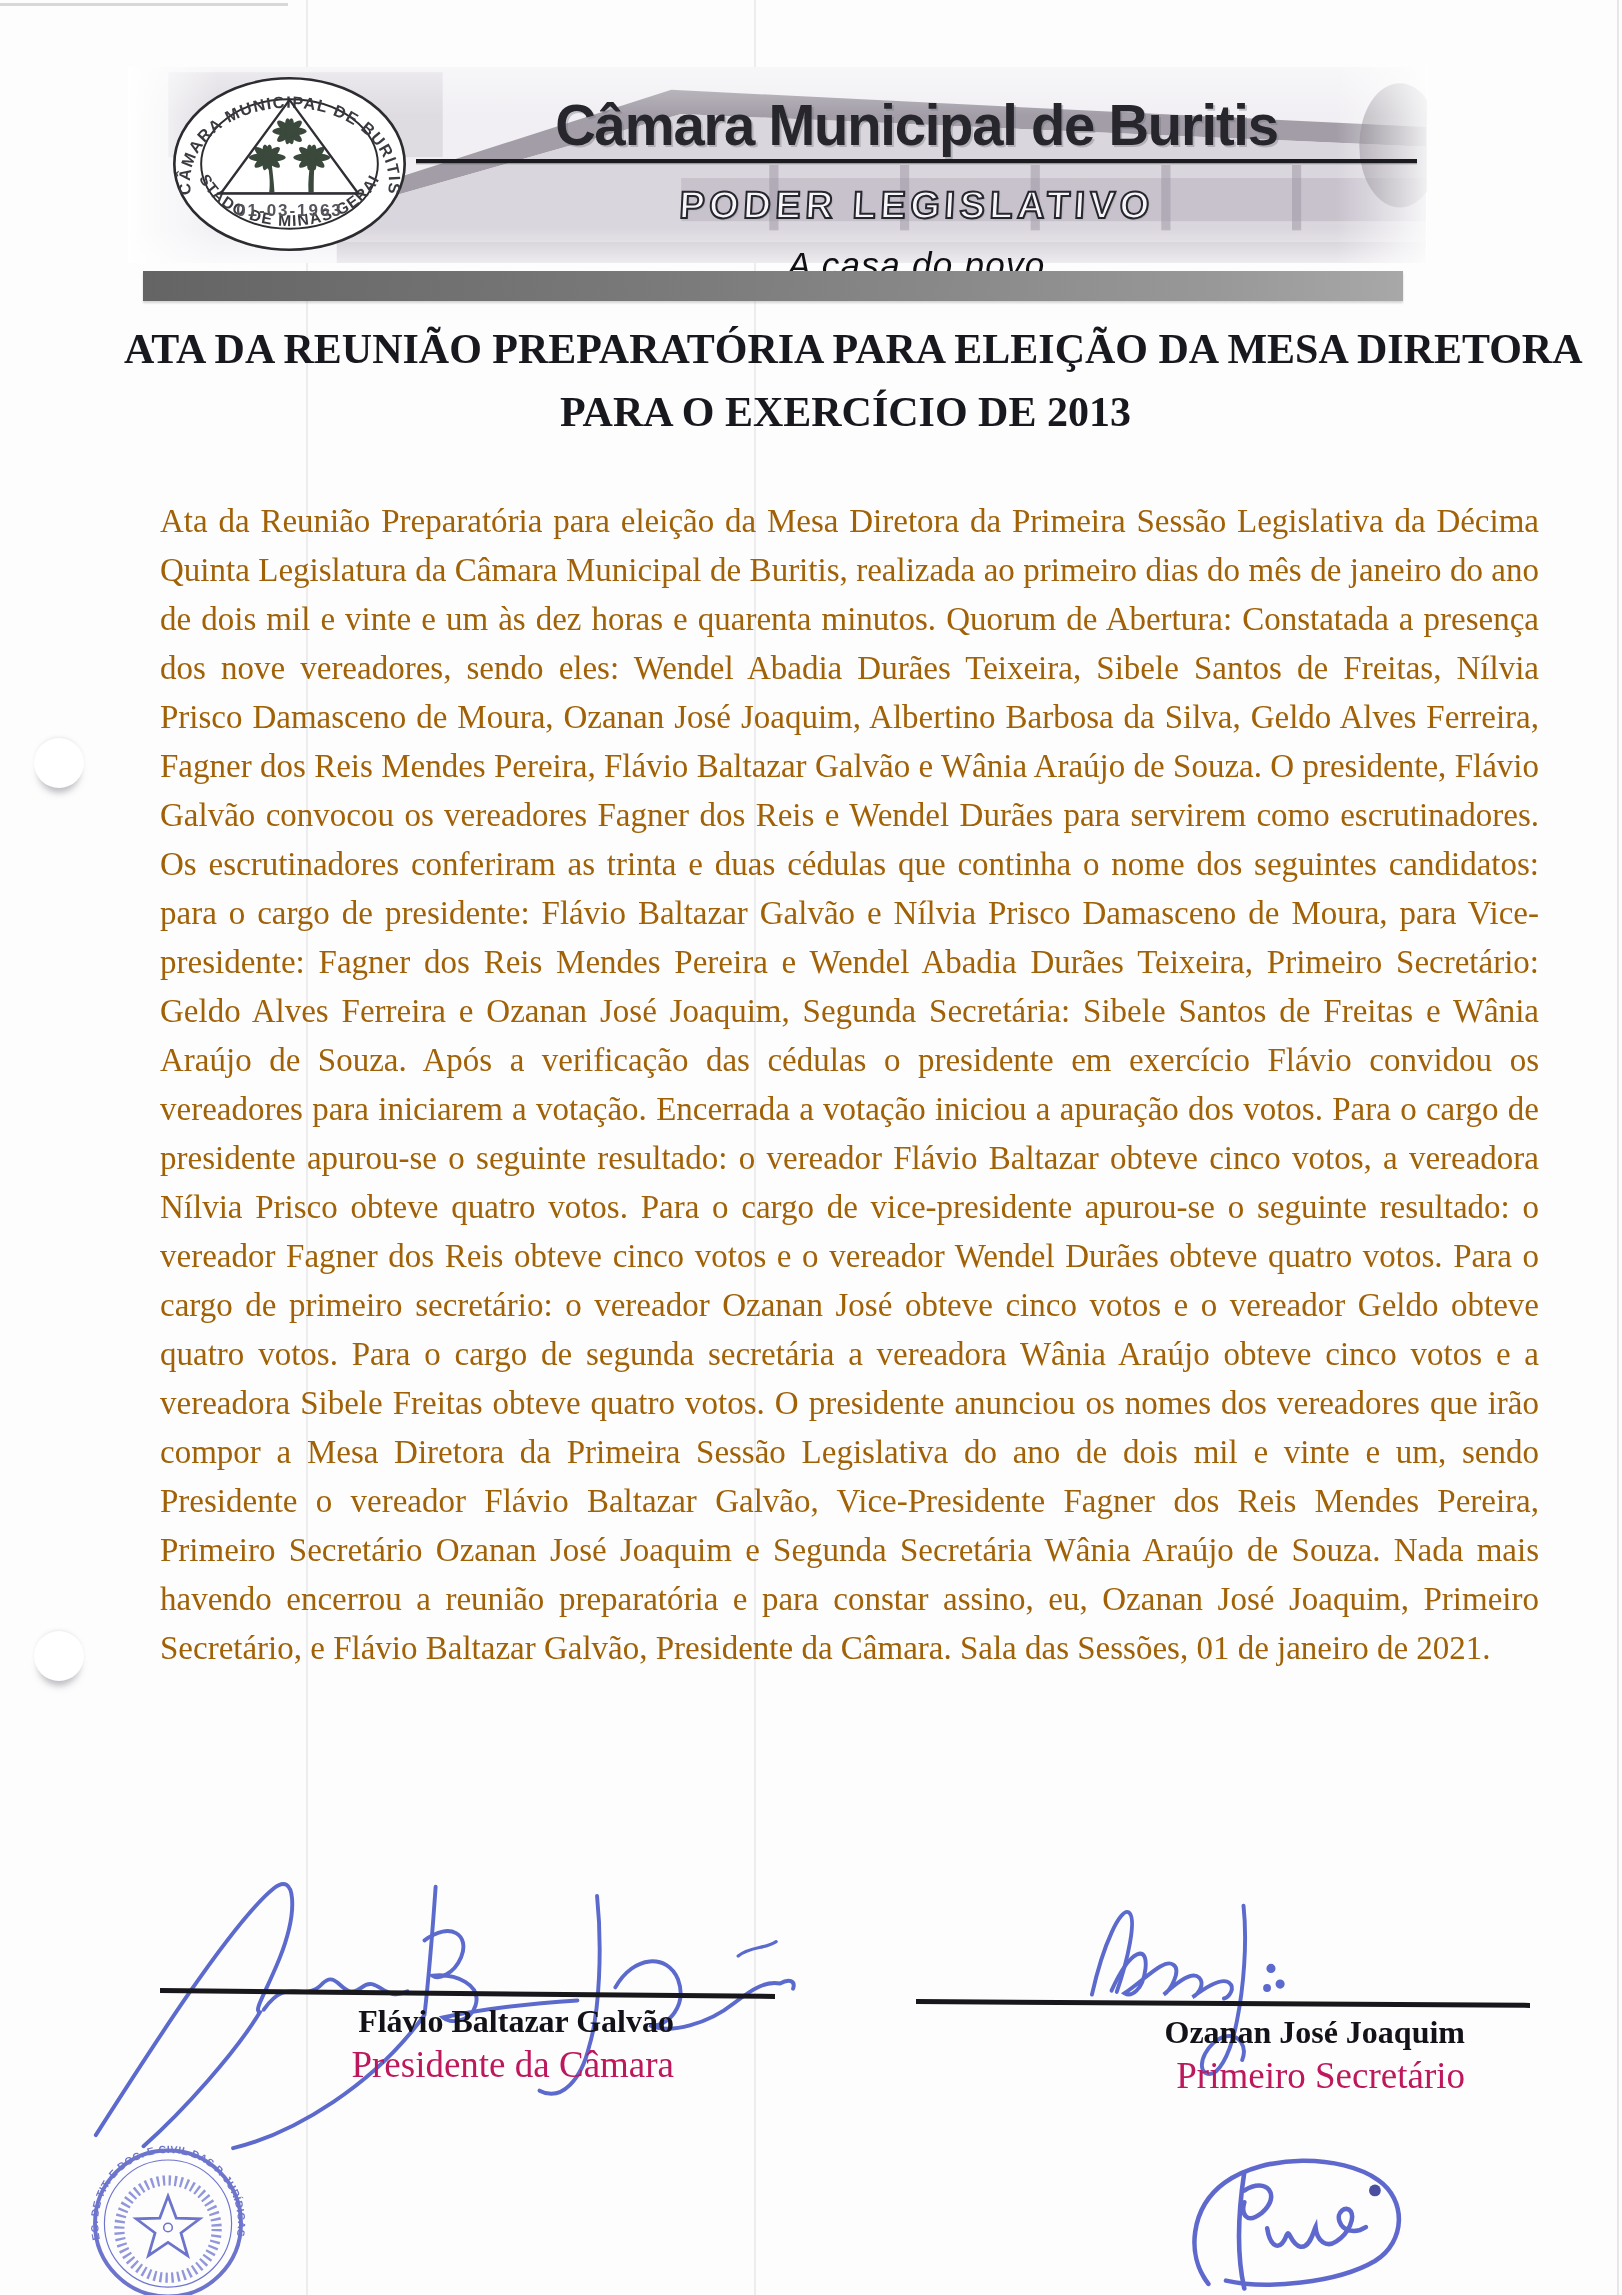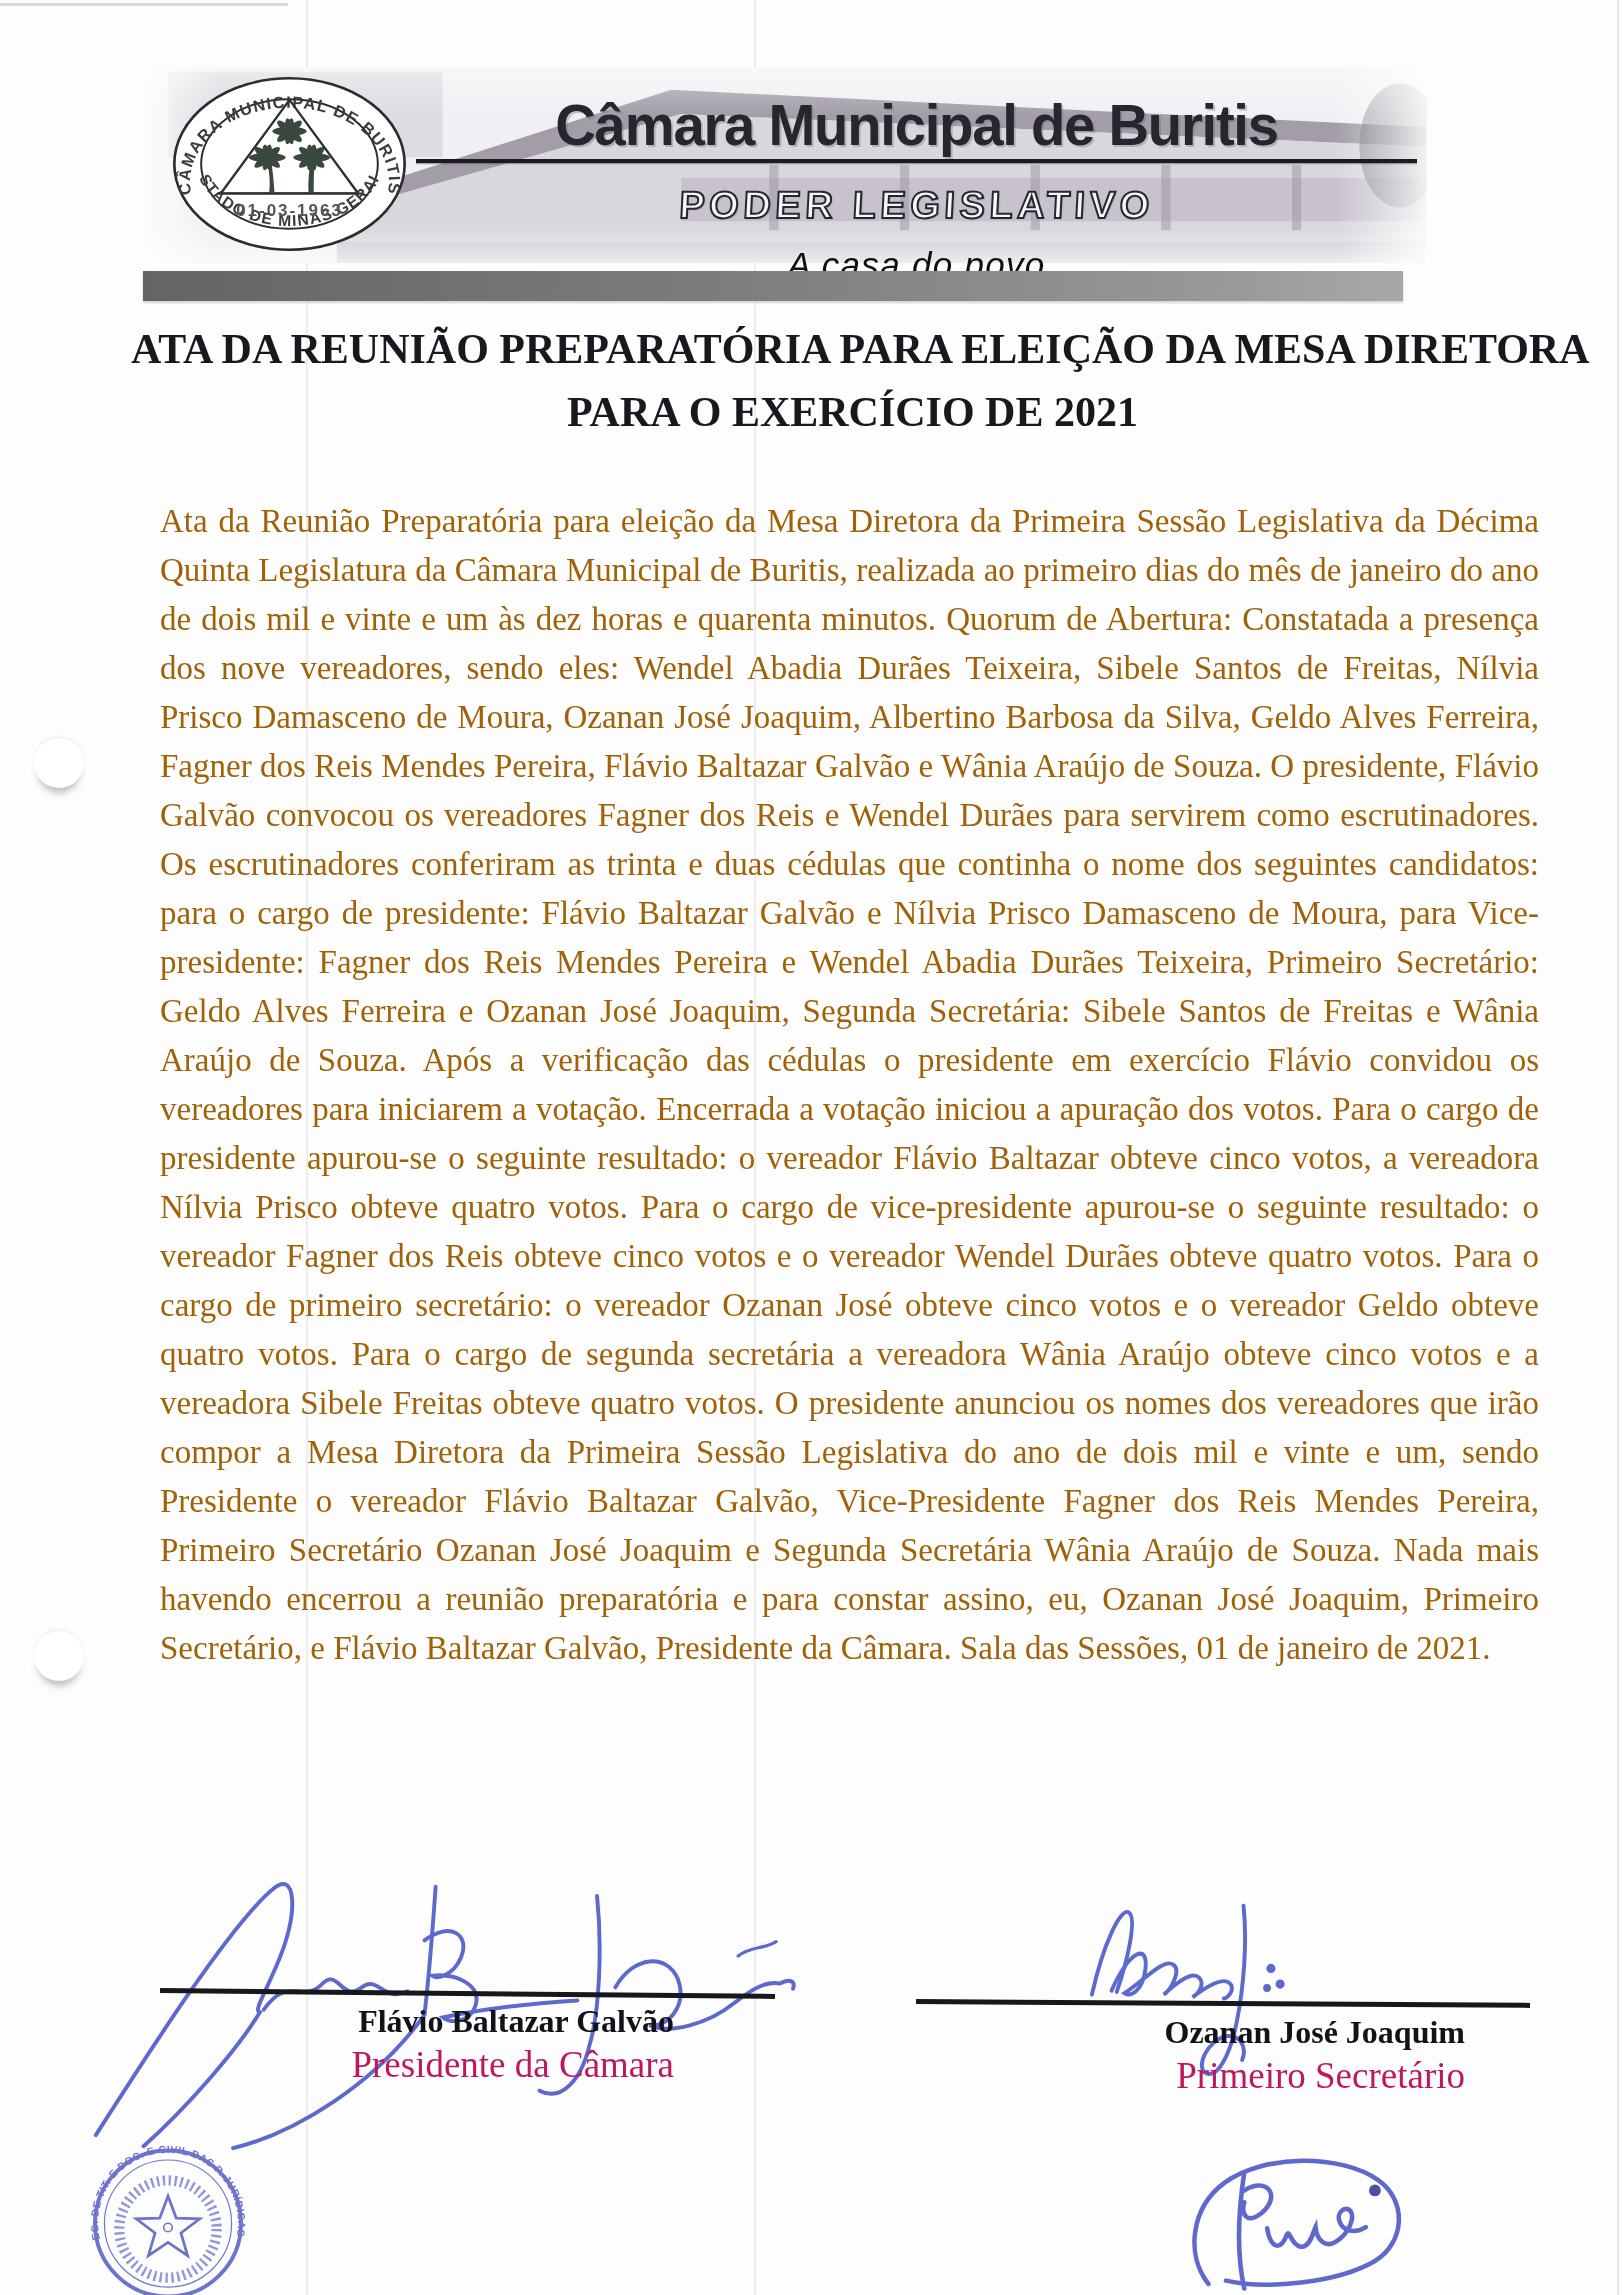--- a/index.html
+++ b/index.html
@@ -56,21 +56,21 @@
     color:#101014;letter-spacing:1.3px;line-height:38px;white-space:nowrap;
   }
   .gray-bar{
     position:absolute;left:143px;top:271px;width:1260px;height:30px;
     background:linear-gradient(93deg,#646464 0%,#7c7c7c 45%,#989898 85%,#a8a8a8 100%);
     box-shadow:0 2px 2px rgba(150,150,150,.4);
   }
 
   
   .doc-title{
-    position:absolute;left:131px;top:318px;width:1443px;text-align:center;
+    position:absolute;left:124px;top:318px;width:1443px;text-align:center;
     font-weight:bold;color:#18181f;
   }
   .doc-title .t1{font-size:42px;line-height:63px;white-space:nowrap;letter-spacing:0;}
   .doc-title .t2{font-size:42px;line-height:63px;white-space:nowrap;}
 
   
   .body-text{
     position:absolute;left:160px;top:497px;width:1379px;
     font-size:33px;line-height:49px;text-align:justify;
     color:#a16207;
@@ -171,21 +171,21 @@
     <div class="org-name">Câmara Municipal de Buritis</div>
     <div class="org-underline"></div>
     <div class="subtitle">PODER LEGISLATIVO</div>
     <div class="tagline">A casa do povo</div>
   </div>
 
   <div class="gray-bar"></div>
 
   <div class="doc-title">
     <div class="t1">ATA DA REUNIÃO PREPARATÓRIA PARA ELEIÇÃO DA MESA DIRETORA</div>
-    <div class="t2">PARA O EXERCÍCIO DE 2021</div>
+    <div class="t2">PARA O EXERCÍCIO DE 2013</div>
   </div>
 
   <div class="body-text">Ata da Reunião Preparatória para eleição da Mesa Diretora da Primeira Sessão Legislativa da Décima Quinta Legislatura da Câmara Municipal de Buritis, realizada ao primeiro dias do mês de janeiro do ano de dois mil e vinte e um às dez horas e quarenta minutos. Quorum de Abertura: Constatada a presença dos nove vereadores, sendo eles: Wendel Abadia Durães Teixeira, Sibele Santos de Freitas, Nílvia Prisco Damasceno de Moura, Ozanan José Joaquim, Albertino Barbosa da Silva, Geldo Alves Ferreira, Fagner dos Reis Mendes Pereira, Flávio Baltazar Galvão e Wânia Araújo de Souza. O presidente, Flávio Galvão convocou os vereadores Fagner dos Reis e Wendel Durães para servirem como escrutinadores. Os escrutinadores conferiram as trinta e duas cédulas que continha o nome dos seguintes candidatos: para o cargo de presidente: Flávio Baltazar Galvão e Nílvia Prisco Damasceno de Moura, para Vice-presidente: Fagner dos Reis Mendes Pereira e Wendel Abadia Durães Teixeira, Primeiro Secretário: Geldo Alves Ferreira e Ozanan José Joaquim, Segunda Secretária: Sibele Santos de Freitas e Wânia Araújo de Souza. Após a verificação das cédulas o presidente em exercício Flávio convidou os vereadores para iniciarem a votação. Encerrada a votação iniciou a apuração dos votos. Para o cargo de presidente apurou-se o seguinte resultado: o vereador Flávio Baltazar obteve cinco votos, a vereadora Nílvia Prisco obteve quatro votos. Para o cargo de vice-presidente apurou-se o seguinte resultado: o vereador Fagner dos Reis obteve cinco votos e o vereador Wendel Durães obteve quatro votos. Para o cargo de primeiro secretário: o vereador Ozanan José obteve cinco votos e o vereador Geldo obteve quatro votos. Para o cargo de segunda secretária a vereadora Wânia Araújo obteve cinco votos e a vereadora Sibele Freitas obteve quatro votos. O presidente anunciou os nomes dos vereadores que irão compor a Mesa Diretora da Primeira Sessão Legislativa do ano de dois mil e vinte e um, sendo Presidente o vereador Flávio Baltazar Galvão, Vice-Presidente Fagner dos Reis Mendes Pereira, Primeiro Secretário Ozanan José Joaquim e Segunda Secretária Wânia Araújo de Souza. Nada mais havendo encerrou a reunião preparatória e para constar assino, eu, Ozanan José Joaquim, Primeiro Secretário, e Flávio Baltazar Galvão, Presidente da Câmara. Sala das Sessões, 01 de janeiro de 2021.</div>
 
   <svg class="ink sig-left" width="759" height="281" viewBox="0 0 1160 430">
     <g fill="none" stroke="#4556c6" stroke-width="6" stroke-linecap="round" opacity=".88">
       <path d="M 25,398 C 110,265 235,70 298,20 C 330,-6 336,52 306,128 C 284,182 266,208 276,210 C 240,270 160,360 98,415"></path>
       <path d="M 282,206 C 320,152 342,198 372,166 C 396,142 402,196 432,172 C 456,152 466,196 502,178"></path>
       <path d="M 545,18 C 540,90 534,160 528,214 C 452,320 330,395 235,418"></path>
       <path d="M 528,100 C 568,70 598,92 584,126 C 572,154 548,160 540,154 C 576,150 616,168 606,200 C 598,226 566,228 556,218 C 630,202 700,196 762,192"></path>

